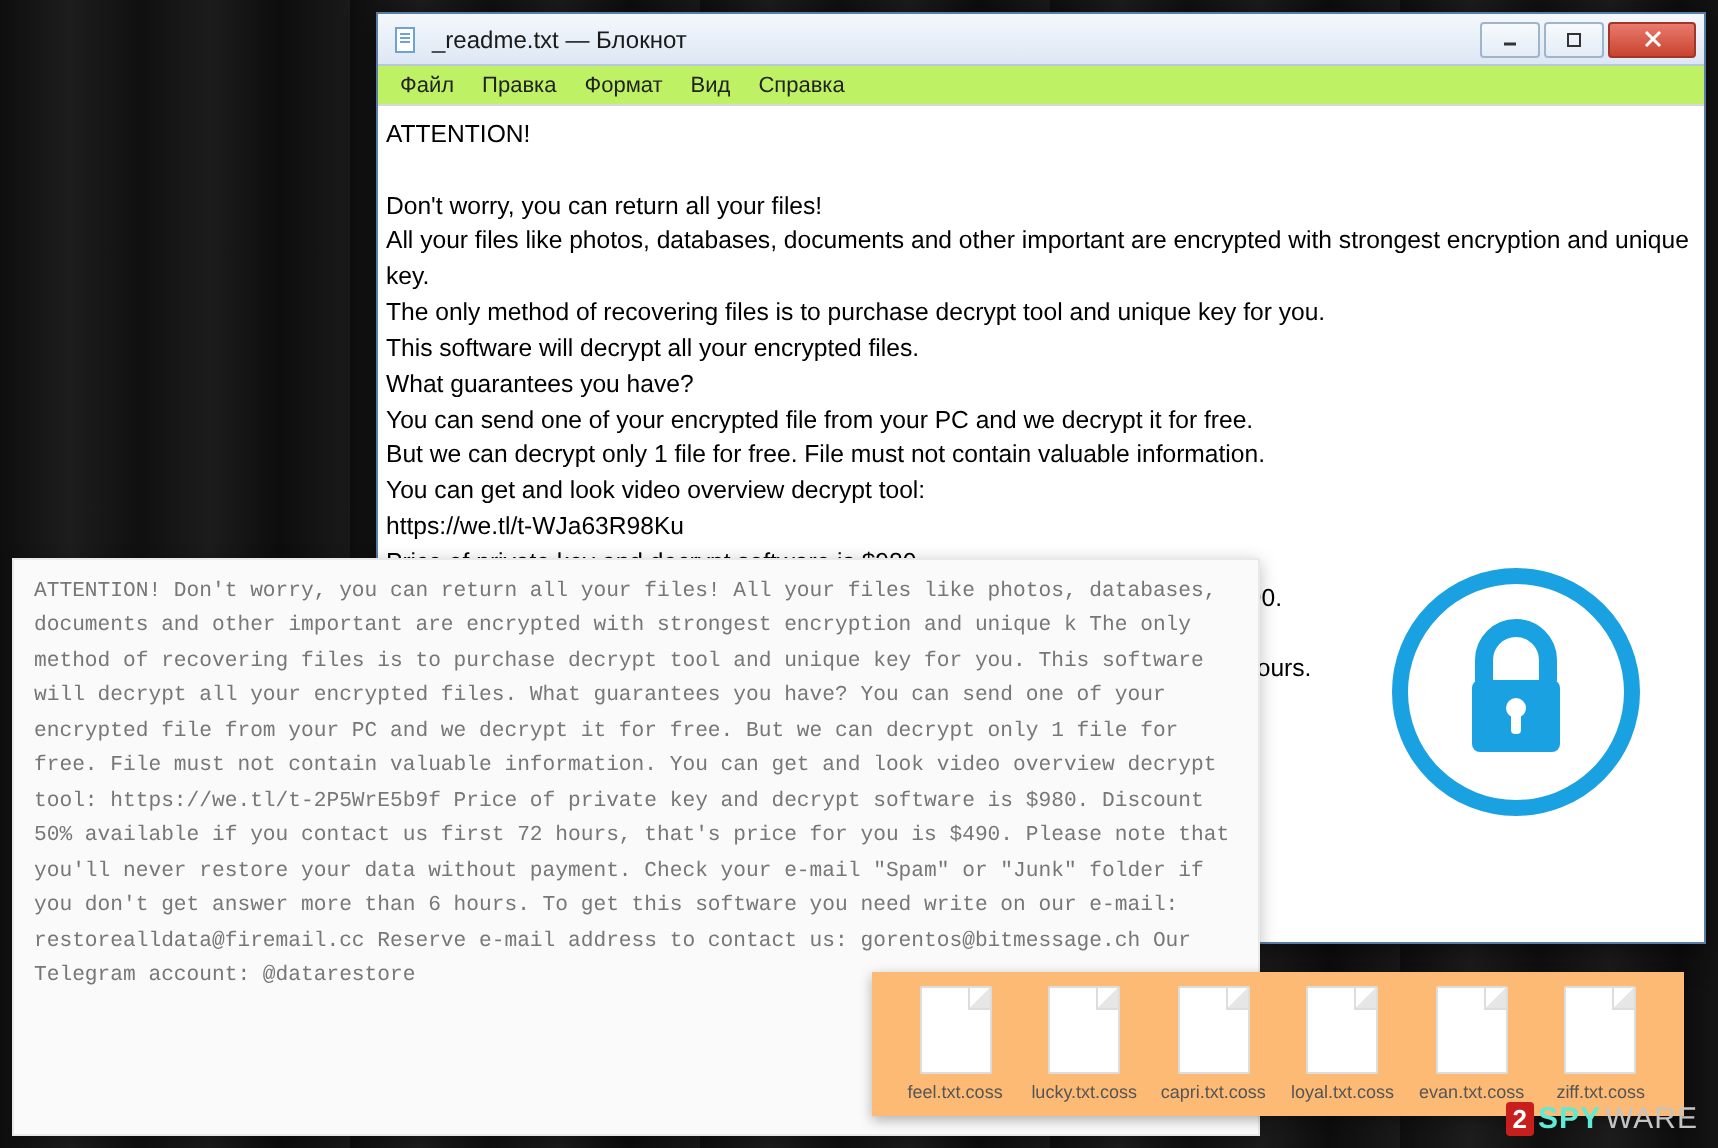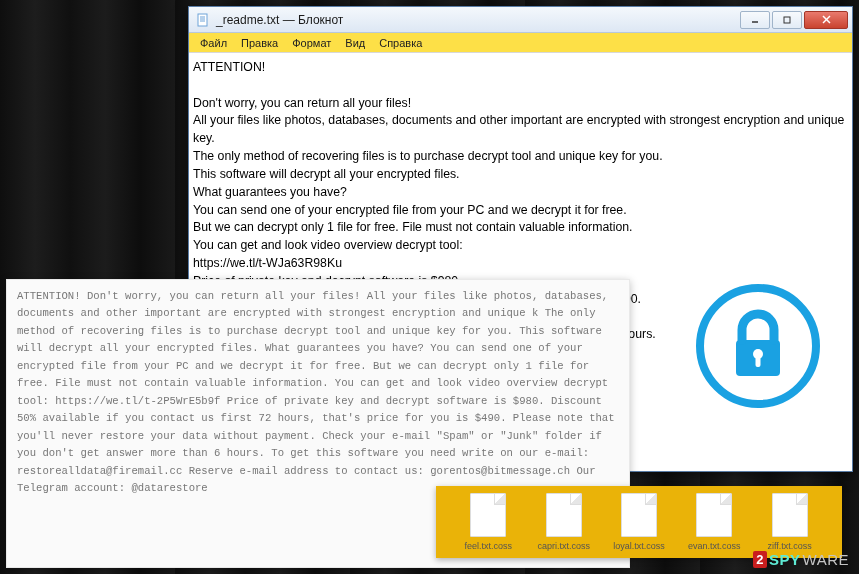--- a/index.html
+++ b/index.html
@@ -61,21 +61,21 @@
       font-size: 9px;
     }
     .np-btn.close {
       background: linear-gradient(#e97a6e,#c9432f);
       border-color: #a23528;
       color: #fff;
       width: 44px;
     }
     .np-menu {
       height: 20px;
-      background: #fde047;
+      background: #bef264;
       border-bottom: 1px solid #d8d8d8;
       display: flex;
       align-items: center;
       padding: 0 4px;
     }
     .np-menu span {
       font-size: 11px;
       color: #222;
       padding: 2px 7px;
     }
@@ -115,21 +115,21 @@
       height: 128px;
     }
 
     
     .files-strip {
       position: absolute;
       left: 436px;
       top: 486px;
       width: 406px;
       height: 72px;
-      background: #eab308;
+      background: #fdba74;
       box-shadow: 0 2px 6px rgba(0,0,0,.3);
       display: flex;
       align-items: center;
       justify-content: space-evenly;
       padding: 4px 6px;
     }
     .file-item {
       width: 58px;
       display: flex;
       flex-direction: column;
@@ -276,20 +276,24 @@
   </svg>
 </div>
 
 <div class="files-strip">
   <div class="file-item">
     <div class="file-icon"></div>
     <div class="file-label">feel.txt.coss</div>
   </div>
   <div class="file-item">
     <div class="file-icon"></div>
+    <div class="file-label">lucky.txt.coss</div>
+  </div>
+  <div class="file-item">
+    <div class="file-icon"></div>
     <div class="file-label">capri.txt.coss</div>
   </div>
   <div class="file-item">
     <div class="file-icon"></div>
     <div class="file-label">loyal.txt.coss</div>
   </div>
   <div class="file-item">
     <div class="file-icon"></div>
     <div class="file-label">evan.txt.coss</div>
   </div>

